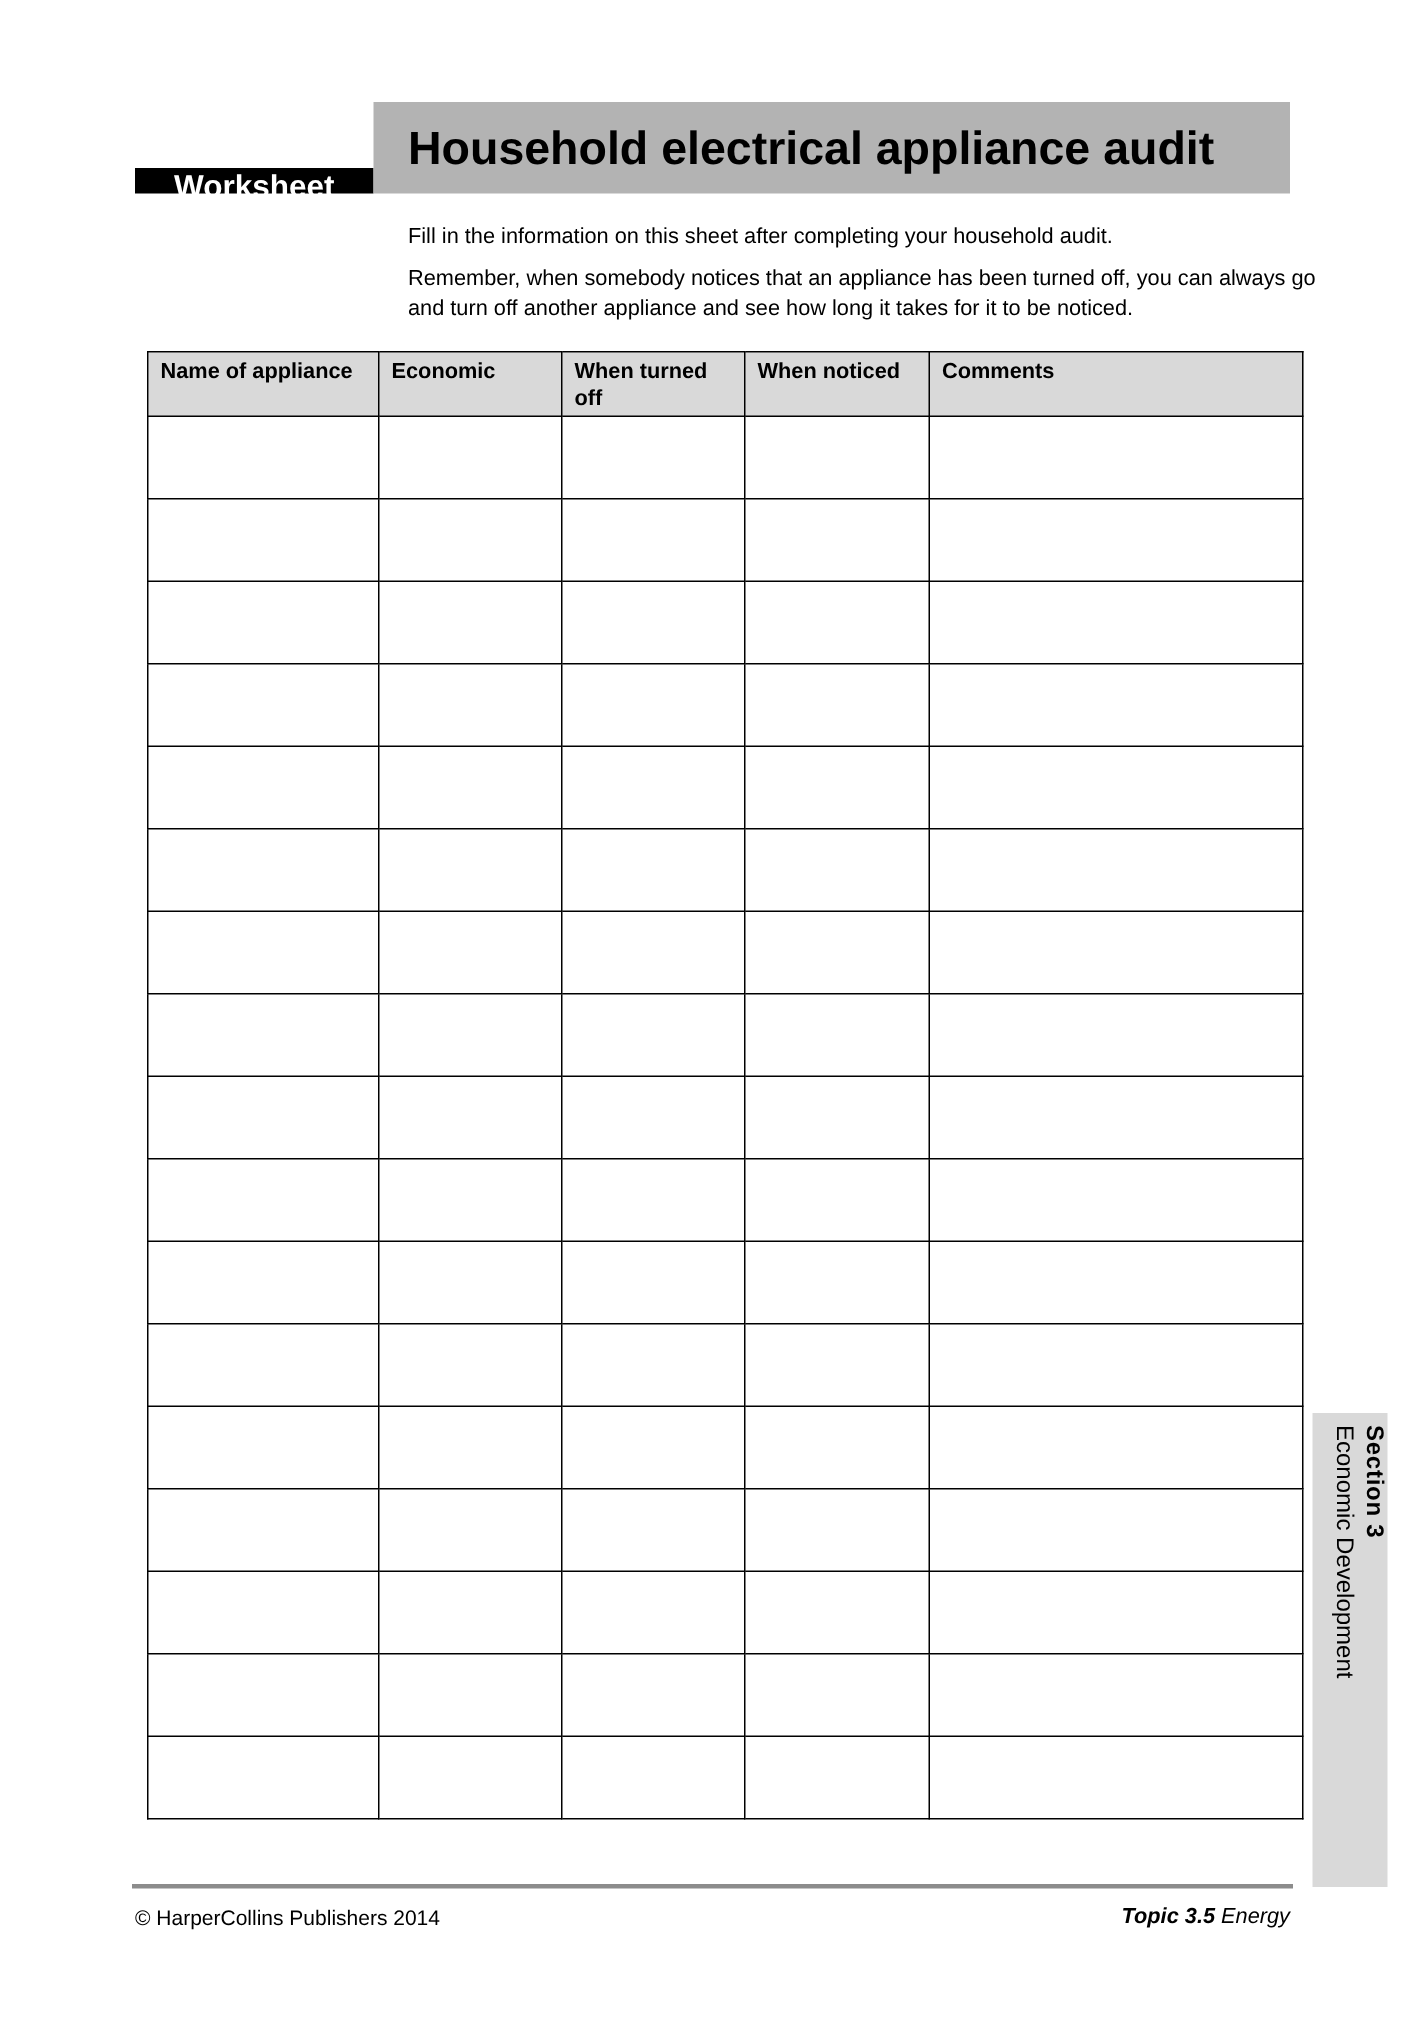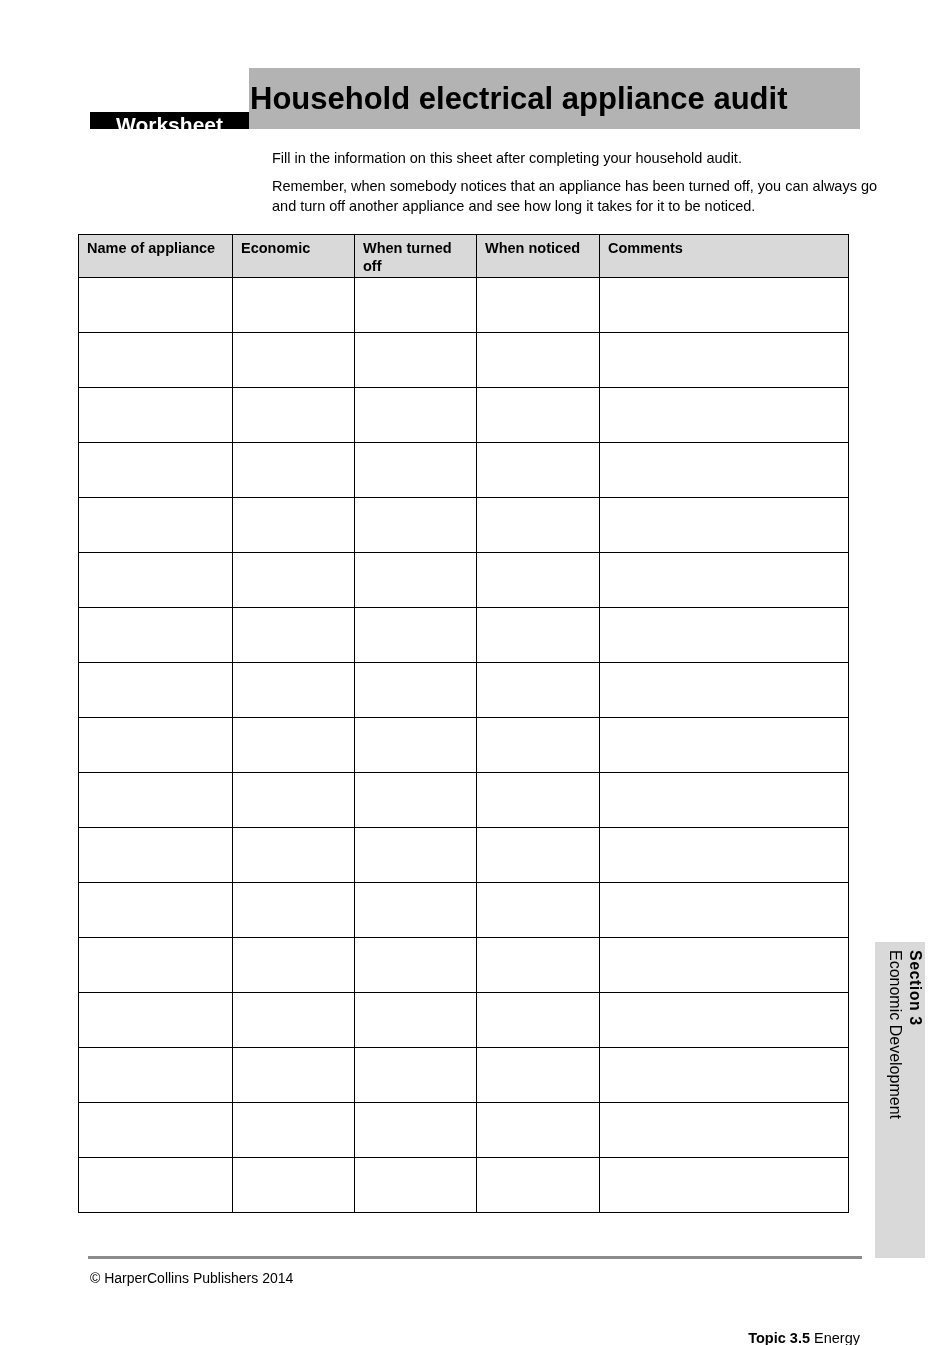--- a/index.html
+++ b/index.html
@@ -12,28 +12,28 @@
       position: absolute; left: 90px; top: 68px; width: 770px; height: 61px;
       display: flex;
     }
     .ws-box {
       width: 159px; background: #000000; color: #fff;
       display: flex; flex-direction: column; align-items: center; justify-content: space-between;
       font-weight: bold; font-size: 21px; line-height: 25px; margin-top: 44px;
     }
     .title-box {
       flex: 1; background: #b3b3b3; display: flex; align-items: center;
-      padding-left: 1px; font-weight: bold; font-size: 31px;
+      padding-left: 23px; font-weight: bold; font-size: 31px;
     }
     .intro {
       position: absolute; left: 249px; top: 148px; width: 620px; font-size: 14.5px; line-height: 20px; margin-left: 23px;
     }
     .intro p { margin: 0 0 8px 0; }
     table.audit {
-      position: absolute; left: 78px; top: 234px; width: 770px;
+      position: absolute; left: 98px; top: 234px; width: 770px;
       border-collapse: collapse; table-layout: fixed;
     }
     table.audit th, table.audit td {
       border: 1px solid #000; padding: 0; vertical-align: top;
     }
     table.audit th {
       background: #d9d9d9; text-align: left; font-weight: bold; font-size: 14.5px;
       line-height: 18px; height: 43px; padding: 4px 8px 0 8px; box-sizing: border-box;
     }
     table.audit td { height: 54px; }
@@ -46,21 +46,21 @@
       white-space: nowrap; font-size: 16px; line-height: 20px;
     }
     .side-text .sec { font-weight: bold; display: block; letter-spacing: 0.5px; }
     .footer-line {
       position: absolute; left: 88px; top: 1256px; width: 774px; height: 3px; background: #8c8c8c;
     }
     .footer-left {
       position: absolute; left: 90px; top: 1270px; font-size: 14px;
     }
     .footer-right {
-      position: absolute; right: 90px; top: 1330px; font-size: 14.5px;
+      position: absolute; right: 90px; top: 1270px; font-size: 14.5px; font-style: italic;
     }
     .footer-right .b { font-weight: bold; }
   </style>
 </head>
 <body>
 
 <div class="header">
   <div class="ws-box">
     <span>Worksheet</span>
     <span>3.42</span>

